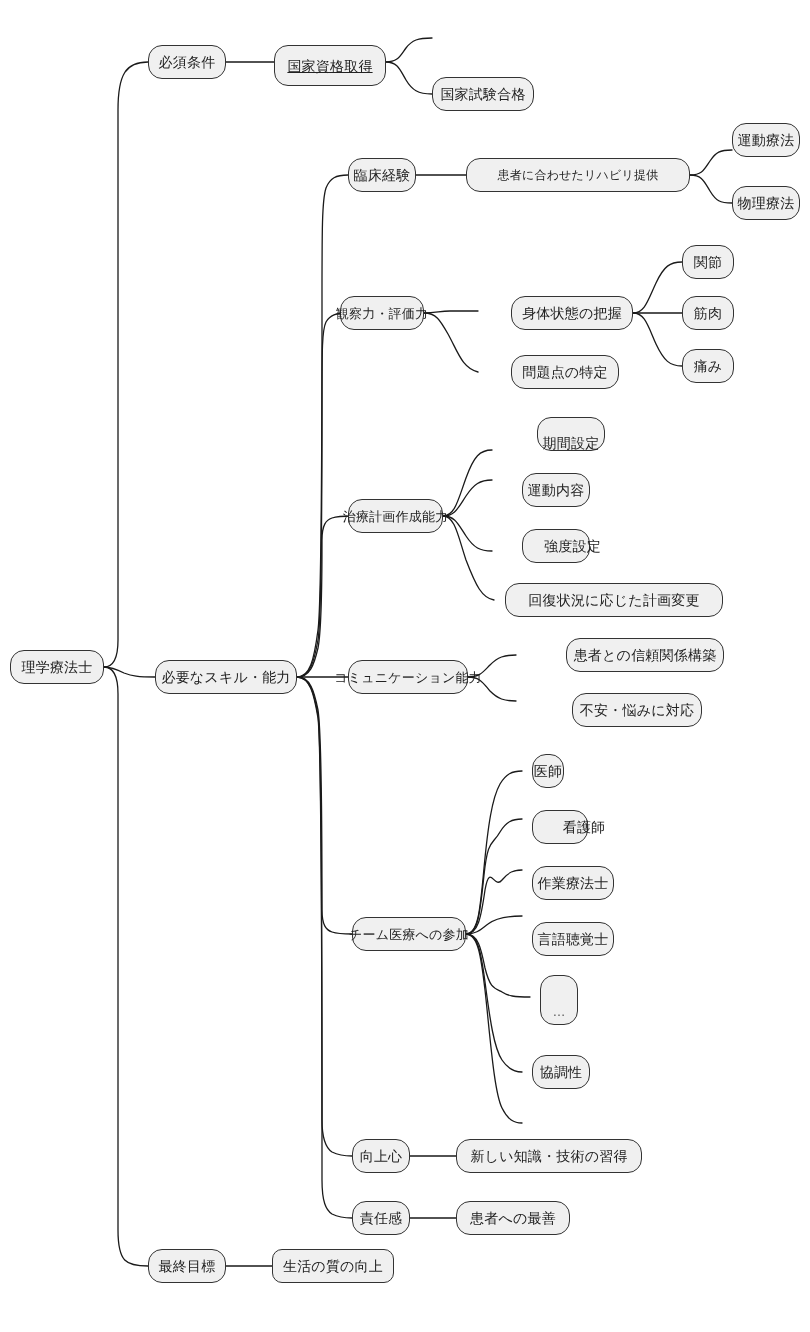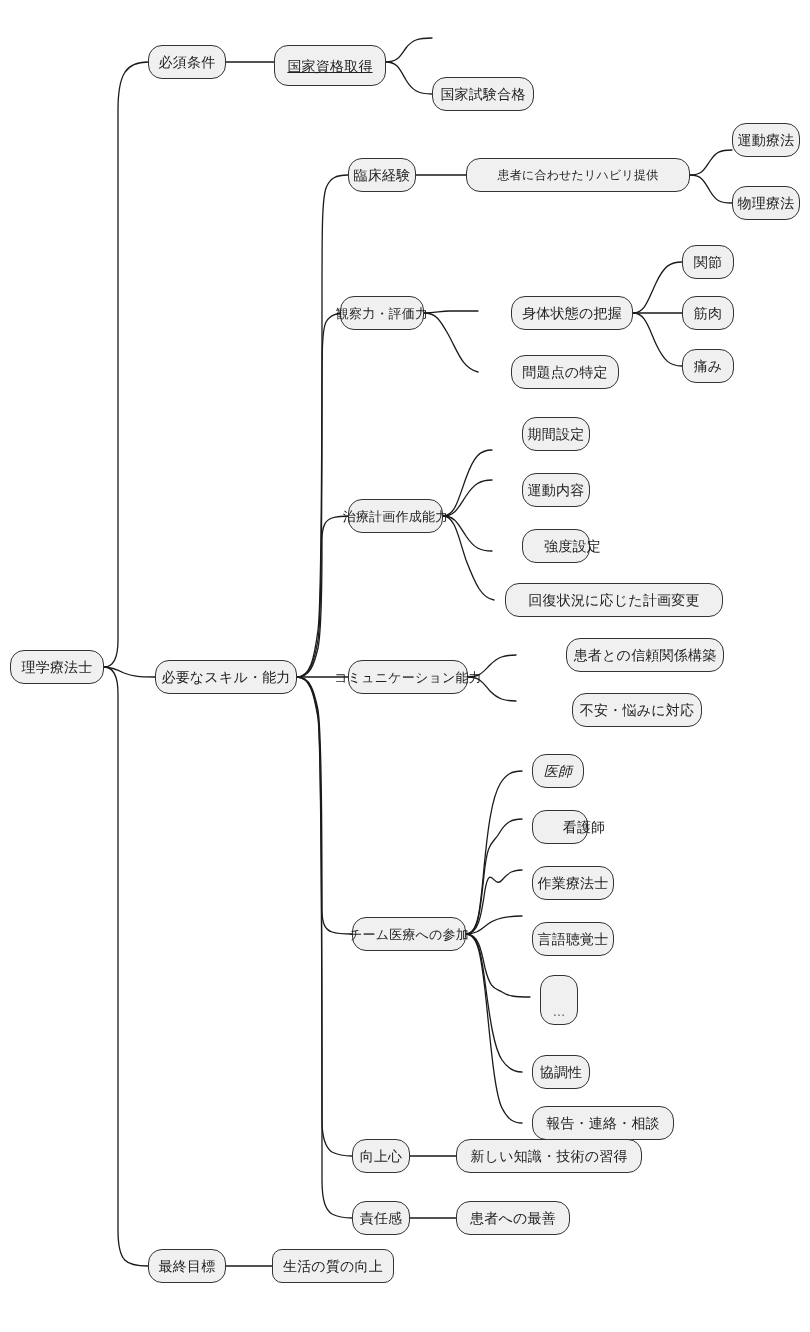--- a/index.html
+++ b/index.html
@@ -142,21 +142,21 @@
   </div>
 
   <div class="node" style="left:511px;top:355px;width:108px;height:34px;font-size:14px;">
     <span>問題点の特定</span>
   </div>
 
   <div class="node" style="left:348px;top:499px;width:95px;height:34px;font-size:13px;">
     <span>治療計画作成能力</span>
   </div>
 
-  <div class="node" style="left:522px;top:417px;width:68px;height:34px;font-size:14px;">
+  <div class="node" style="left:537px;top:417px;width:68px;height:34px;font-size:14px;align-items:flex-end;">
     <span>期間設定</span>
   </div>
 
   <div class="node" style="left:522px;top:473px;width:68px;height:34px;font-size:14px;">
     <span>運動内容</span>
   </div>
 
   <div class="node" style="left:522px;top:529px;width:68px;height:34px;font-size:14px;padding-left:33px;">
     <span>強度設定</span>
   </div>
@@ -174,21 +174,21 @@
   </div>
 
   <div class="node" style="left:572px;top:693px;width:130px;height:34px;font-size:14px;">
     <span>不安・悩みに対応</span>
   </div>
 
   <div class="node" style="left:352px;top:917px;width:114px;height:34px;font-size:13px;">
     <span>チーム医療への参加</span>
   </div>
 
-  <div class="node" style="left:532px;top:754px;width:52px;height:34px;font-size:14px;font-style:italic;">
+  <div class="node" style="left:532px;top:754px;width:32px;height:34px;font-size:14px;">
     <span>医師</span>
   </div>
 
   <div class="node" style="left:532px;top:810px;width:56px;height:34px;font-size:14px;padding-left:48px;">
     <span>看護師</span>
   </div>
 
   <div class="node" style="left:532px;top:866px;width:82px;height:34px;font-size:14px;">
     <span>作業療法士</span>
   </div>
@@ -198,23 +198,20 @@
   </div>
 
   <div class="node ellipsis" style="left:540px;top:975px;width:38px;height:50px;">
     <span>…</span>
   </div>
 
   <div class="node" style="left:532px;top:1055px;width:58px;height:34px;font-size:14px;">
     <span>協調性</span>
   </div>
 
-  <div class="node" style="left:532px;top:1106px;width:142px;height:34px;font-size:14px;">
-    <span>報告・連絡・相談</span>
-  </div>
 
   <div class="node" style="left:352px;top:1139px;width:58px;height:34px;font-size:14px;">
     <span>向上心</span>
   </div>
 
   <div class="node" style="left:456px;top:1139px;width:186px;height:34px;font-size:14px;">
     <span>新しい知識・技術の習得</span>
   </div>
 
   <div class="node" style="left:352px;top:1201px;width:58px;height:34px;font-size:14px;">

